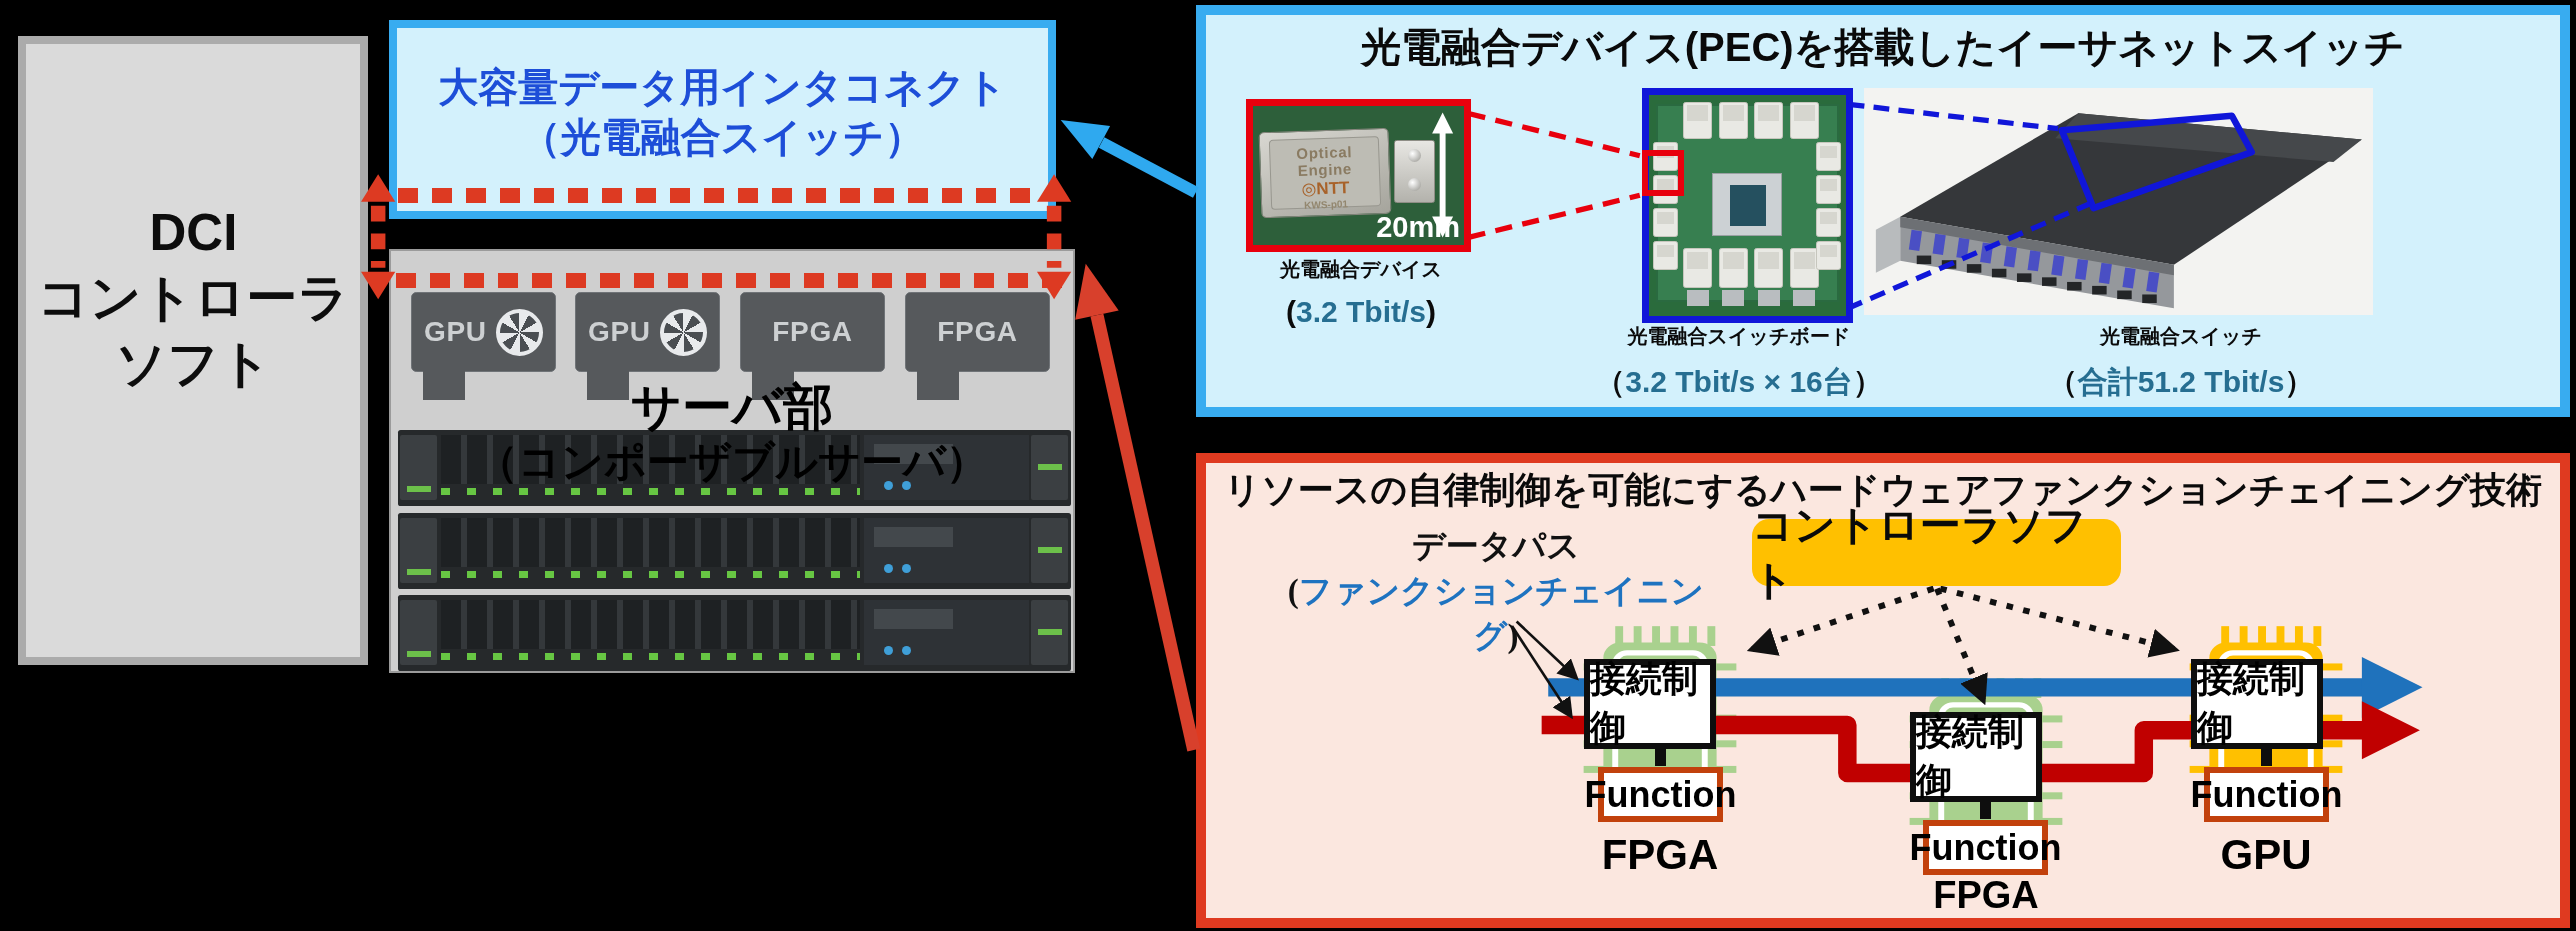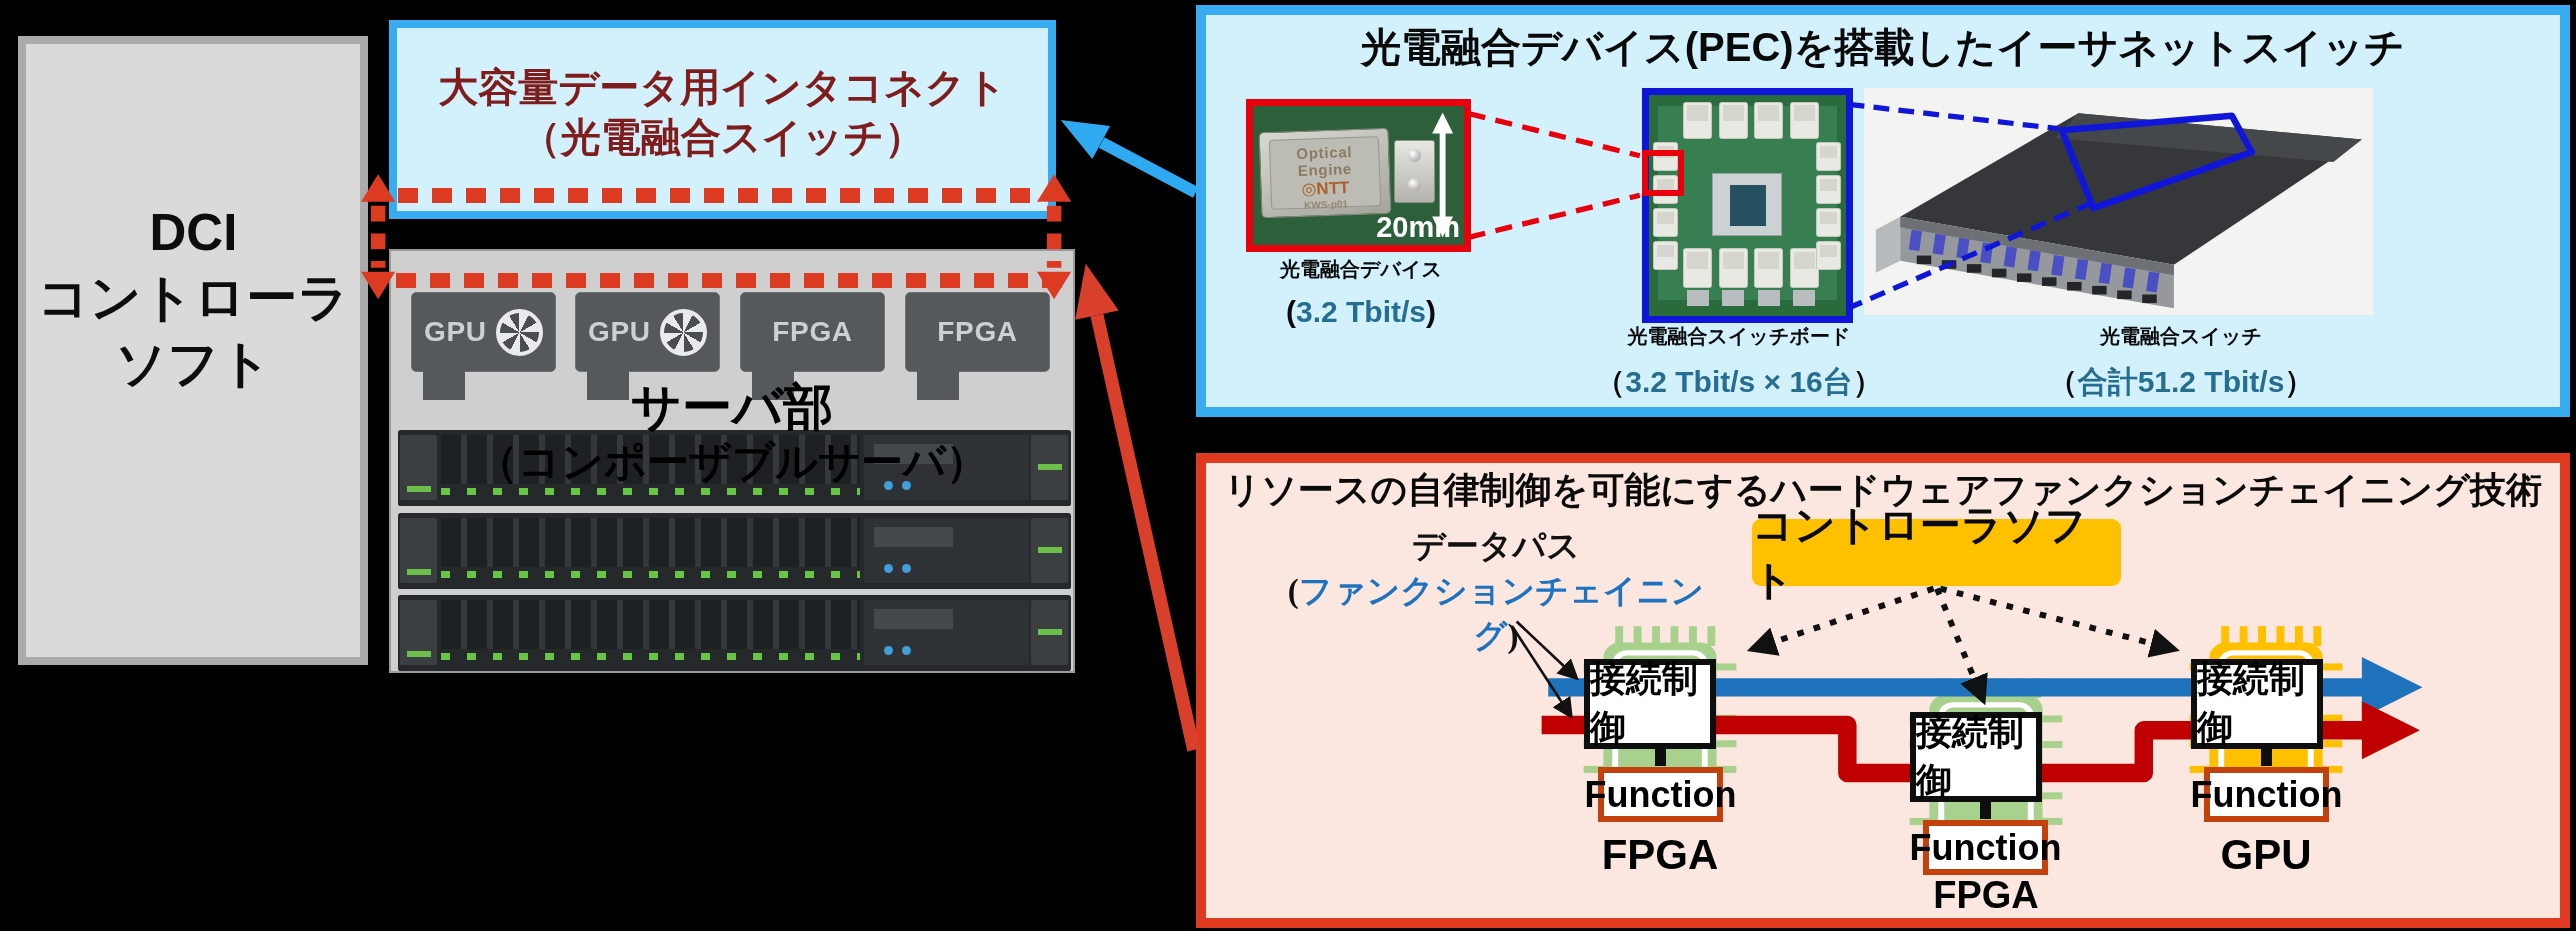--- a/index.html
+++ b/index.html
@@ -9,21 +9,21 @@
   .abs { position:absolute; }
 
   
   .dci-box { left:18.4px; top:36px; width:350px; height:629px; background:#dadada;
     border:8px solid #ababab; display:flex; flex-direction:column; justify-content:center;
     align-items:center; padding-bottom:105px; z-index:1; }
   .dci-box span { font-size:51px; font-weight:800; color:#0d0d0d; line-height:1.28; }
 
   .ic-box { left:389px; top:20px; width:667px; height:199px; background:#d3f1fc;
     border:8.6px solid #38acf0; text-align:center; padding-top:34px; z-index:1; }
-  .ic-box div { font-size:40px; font-weight:800; color:#7f1d1d; line-height:1.25; }
+  .ic-box div { font-size:40px; font-weight:800; color:#1d4ed8; line-height:1.25; }
 
   .dot-h { height:14.5px; background:repeating-linear-gradient(90deg,#dd3a22 0 20px,rgba(0,0,0,0) 20px 34px); z-index:2; }
 
   
   .server-box { left:389px; top:249px; width:686px; height:424px; background:#cfcfcf;
     border:2.6px solid #9b9b9b; z-index:1; }
   .card { position:absolute; top:41px; width:145px; height:80px; background:#56595c;
     border:1.3px solid #6f7377; border-radius:5.3px; display:flex; align-items:center;
     justify-content:center; gap:9.2px; }
   .card:after { content:""; position:absolute; bottom:-29px; left:10.5px; width:42px; height:29px; background:#56595c; }
@@ -83,21 +83,21 @@
 
   .lab { position:absolute; text-align:center; font-weight:800; color:#0b0b0b; z-index:1; }
   .f48 { font-size:20px; } .f46 { font-size:30px; }
   .spec-val { color:#266e91; }
 
   
   .datapath { left:1272px; top:524px; width:448px; text-align:center; z-index:1;font-family:Liberation Serif, serif; }
   .datapath .l1 { font-size:33px; font-weight:700; color:#111; }
   .datapath .l2 { font-size:33px; font-weight:700; color:#111; }
   .datapath .blue { color:#1e73c0; }
-  .gold-box { left:1752px; top:519px; width:369px; height:67px; background:#ffc000; border-radius:9px;
+  .gold-box { left:1752px; top:519px; width:369px; height:67px; background:#ffc000; border-radius:17px;
     display:flex; align-items:center; justify-content:center; font-size:41px; font-weight:800; color:#0a0a0a; z-index:6; }
 
   .chip-svg { position:absolute; z-index:1; }
   .ctrl { position:absolute; width:132px; height:90px; background:#fff; border:6px solid #0e0e0e;
     display:flex; align-items:center; justify-content:center; font-size:36px; font-weight:700; color:#000; z-index:6; }
   .func { position:absolute; width:125px; height:55px; background:#fff; border:6px solid #c2410c;
     display:flex; align-items:center; justify-content:center; font-size:36px; font-weight:700; color:#000; z-index:6; }
   .vconn { position:absolute; width:10.5px; background:#0e0e0e; z-index:6; }
   .chipname { position:absolute; width:158px; text-align:center; font-weight:800; color:#000; font-size:42px; z-index:6; }
 

